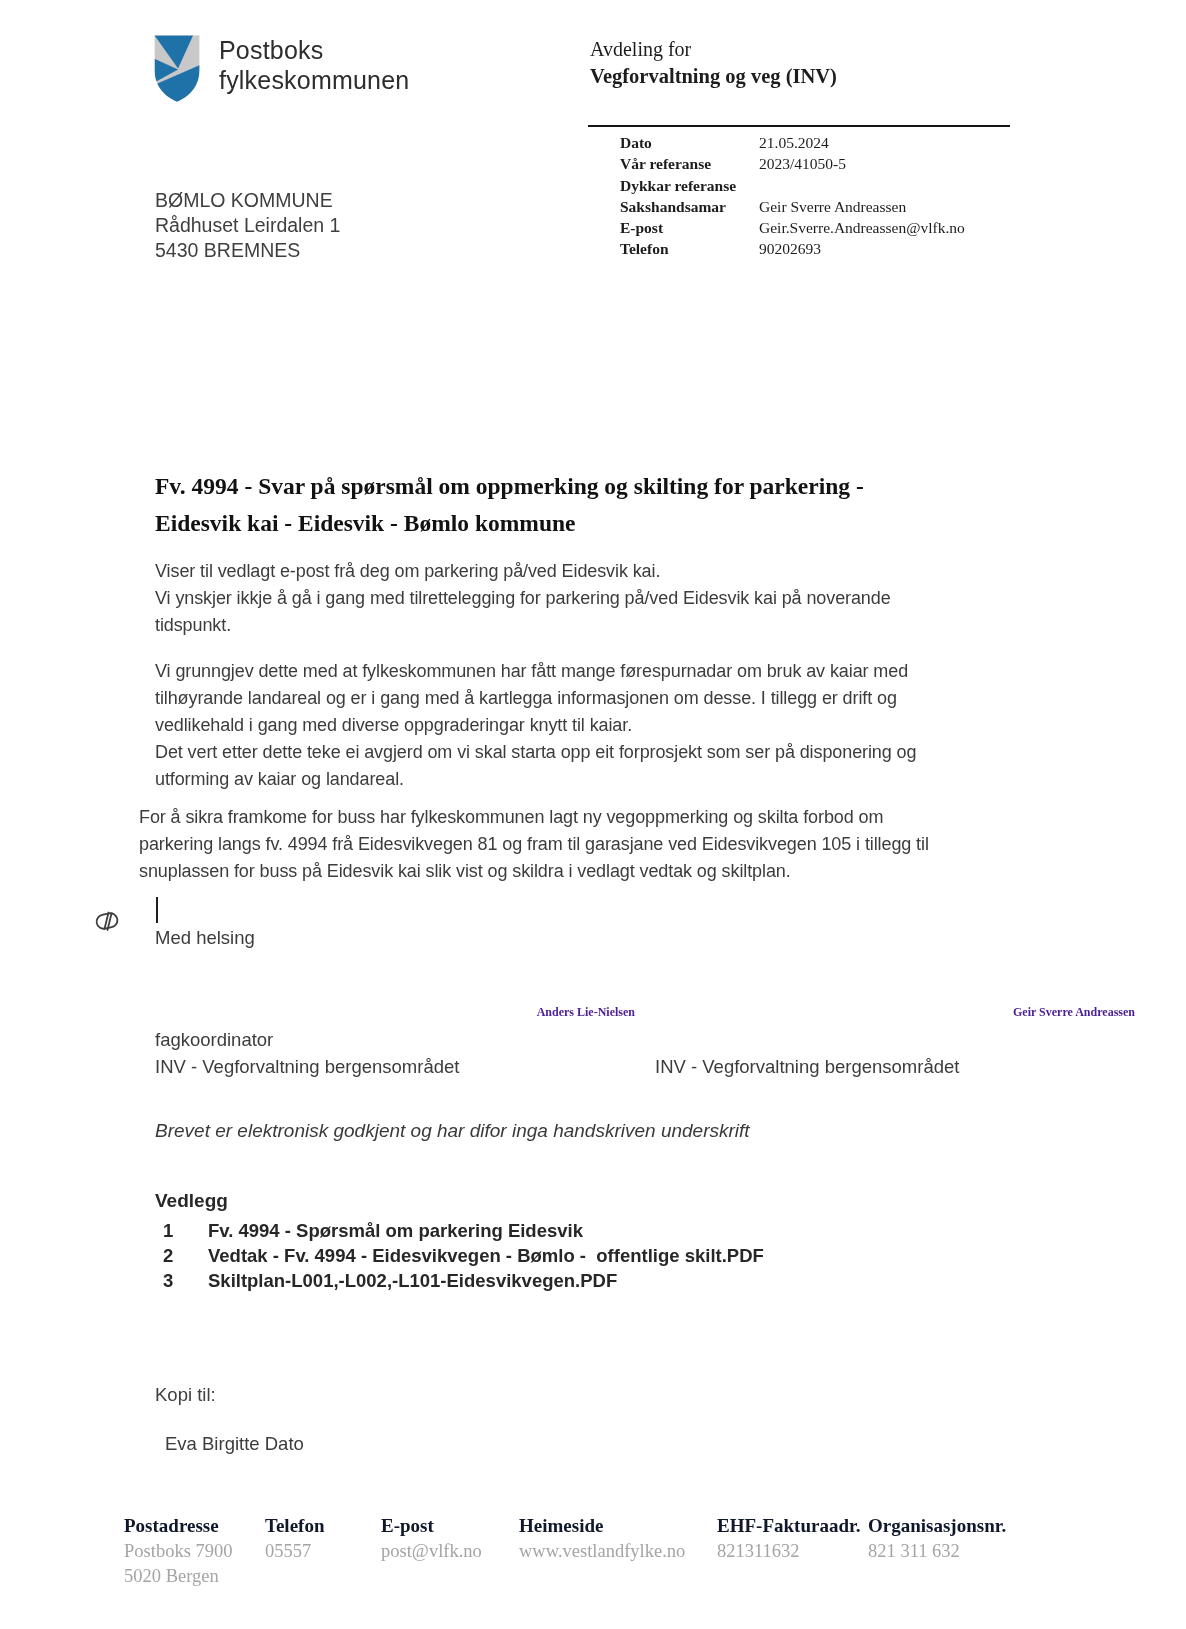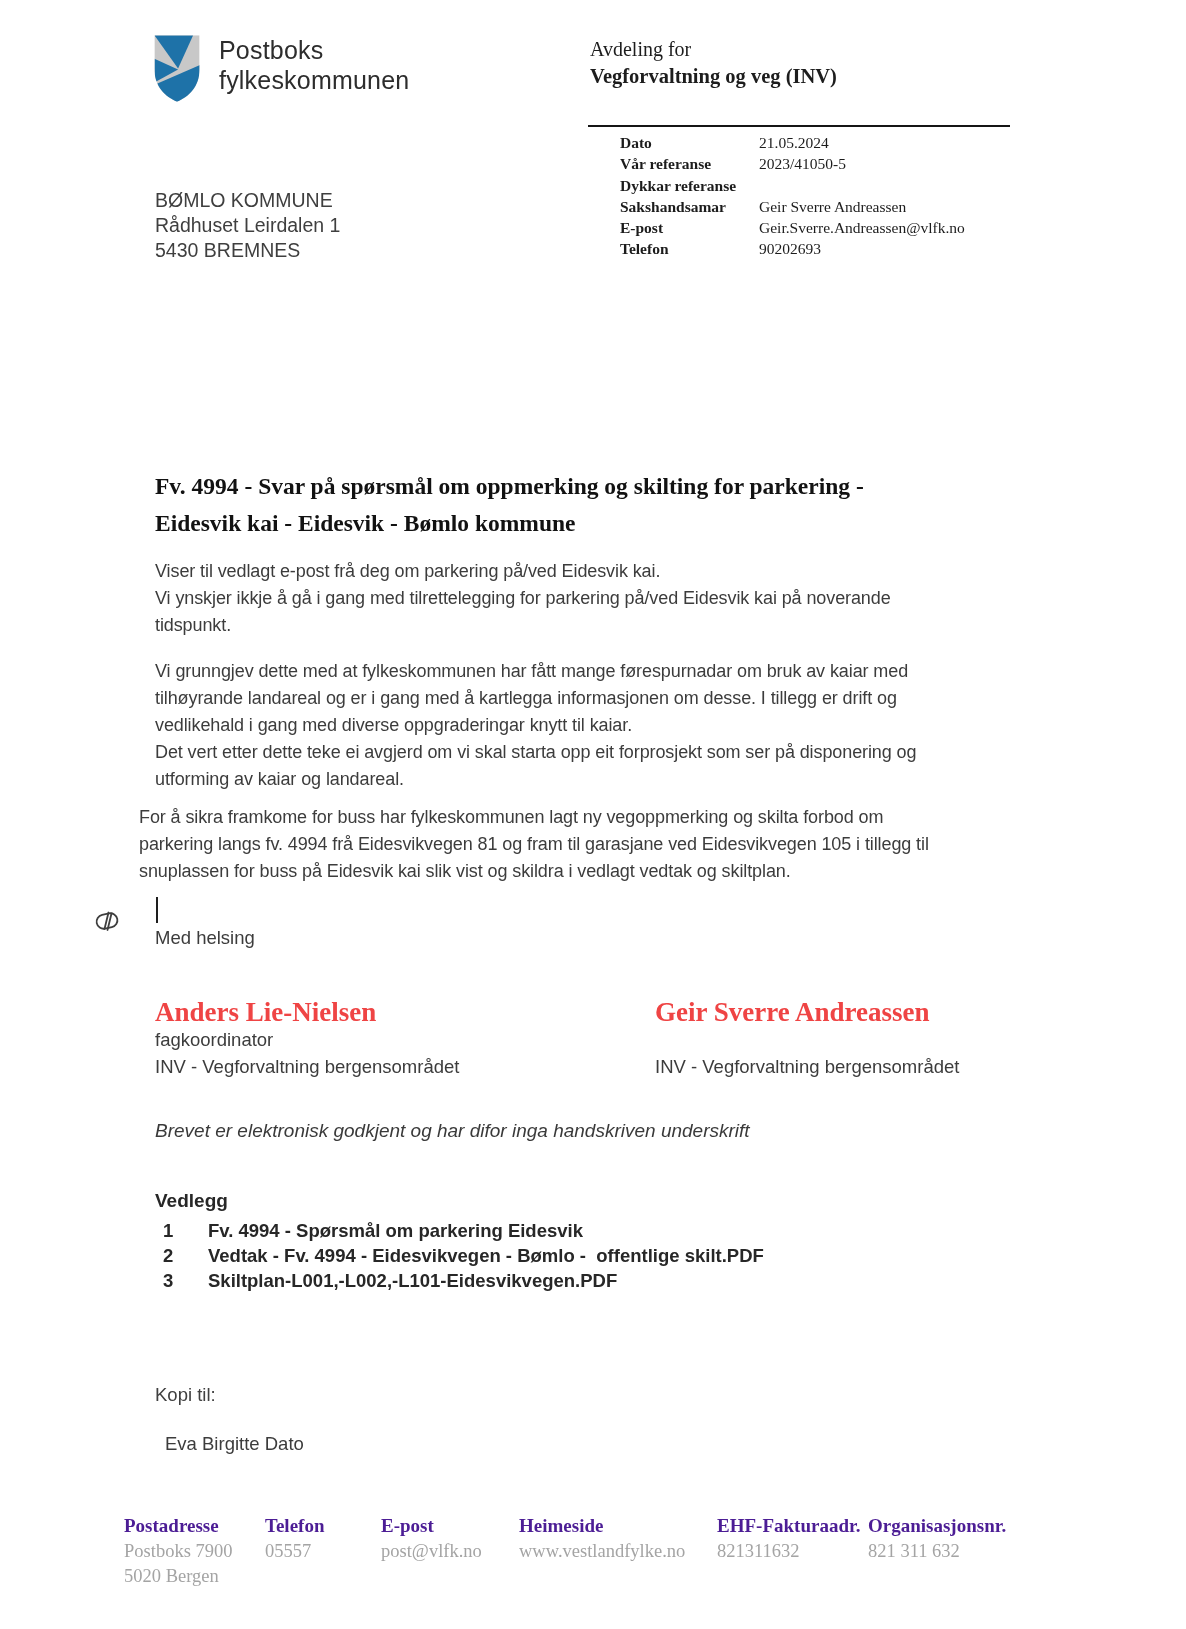--- a/index.html
+++ b/index.html
@@ -26,35 +26,35 @@
   .title {
     font-family:"Liberation Serif", serif; font-weight:700; font-size:23.5px;
     line-height:37px; color:#121212; white-space:pre-line; width:880px;
   }
   .body-par { font-size:18px; line-height:27px; letter-spacing:-0.1px; color:#3c3c3c; white-space:pre-line; width:930px; }
 
   .caret { width:2px; height:26px; background:#1e1e1e; }
   .closing { font-size:18.5px; color:#3c3c3c; }
 
   .sig-col { width:480px; }
-  .sig-name { font-family:"Liberation Serif", serif; font-weight:700; font-size:27px; line-height:28px; color:#ef4444; }
+  .sig-name { font-family:"Liberation Serif", serif; font-weight:700; font-size:12px; line-height:28px; color:#4c1d95;text-align:right; }
   .sig-line { font-size:18.5px; line-height:27px; height:27px; color:#3c3c3c; }
 
   .disclaimer { font-style:italic; font-size:19px; color:#3a3a3a; }
 
   .att-heading { font-weight:700; font-size:19px; color:#272727; }
   .att-row { display:flex; line-height:25px; font-weight:700; font-size:18.5px; color:#272727; }
   .att-num { width:45px; }
   .att-name { white-space:pre; }
 
   .copy-heading { font-size:18.5px; color:#404040; }
   .copy-name { font-size:18.5px; color:#3c3c3c; }
 
   .foot-col { font-family:"Liberation Serif", serif; }
-  .foot-label { font-size:19px; line-height:26px; font-weight:600; color:#4c1d95; }
+  .foot-label { font-size:19px; line-height:26px; font-weight:600; color:#0f172a; }
   .foot-line { font-size:18.5px; line-height:25px; color:#a4a4a4; }
 </style>
 </head>
 <body>
 
 <div class="page">
 
   <div class="abs logo-wrap" style="left:150px; top:33px;">
     <svg width="54" height="71" viewBox="0 0 100 132">
       <defs>

